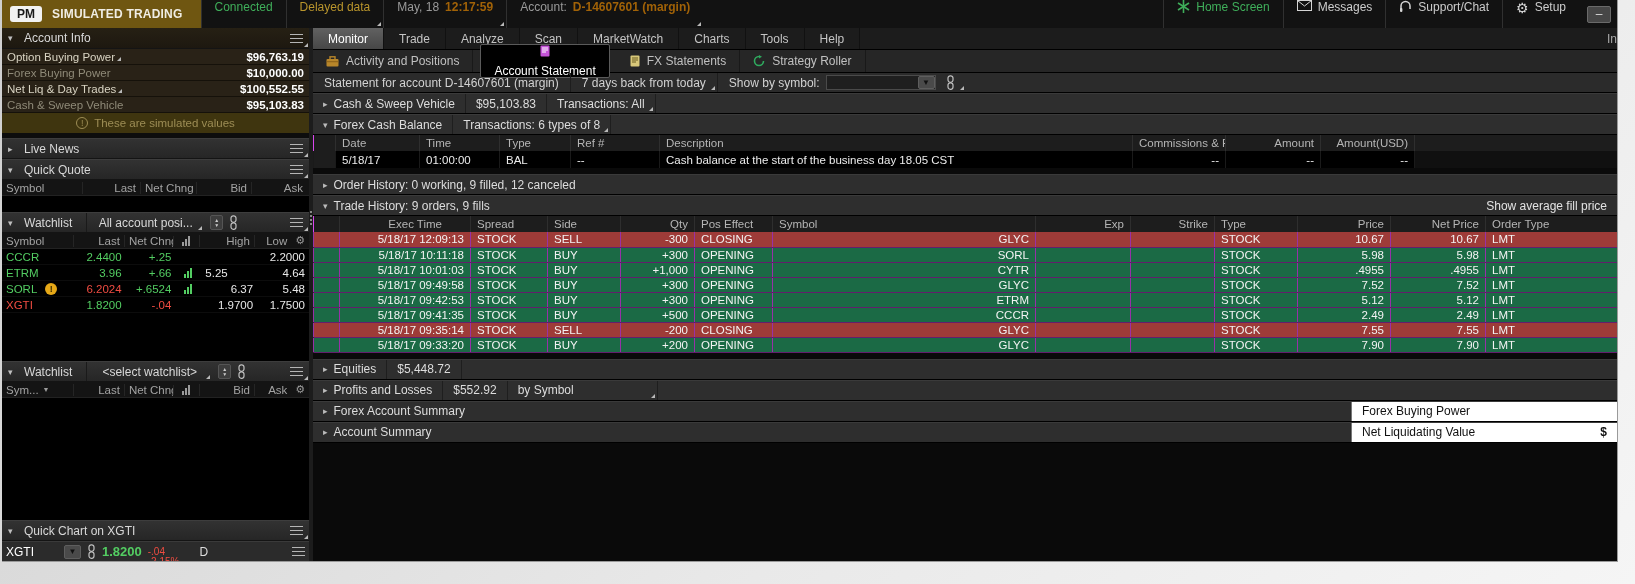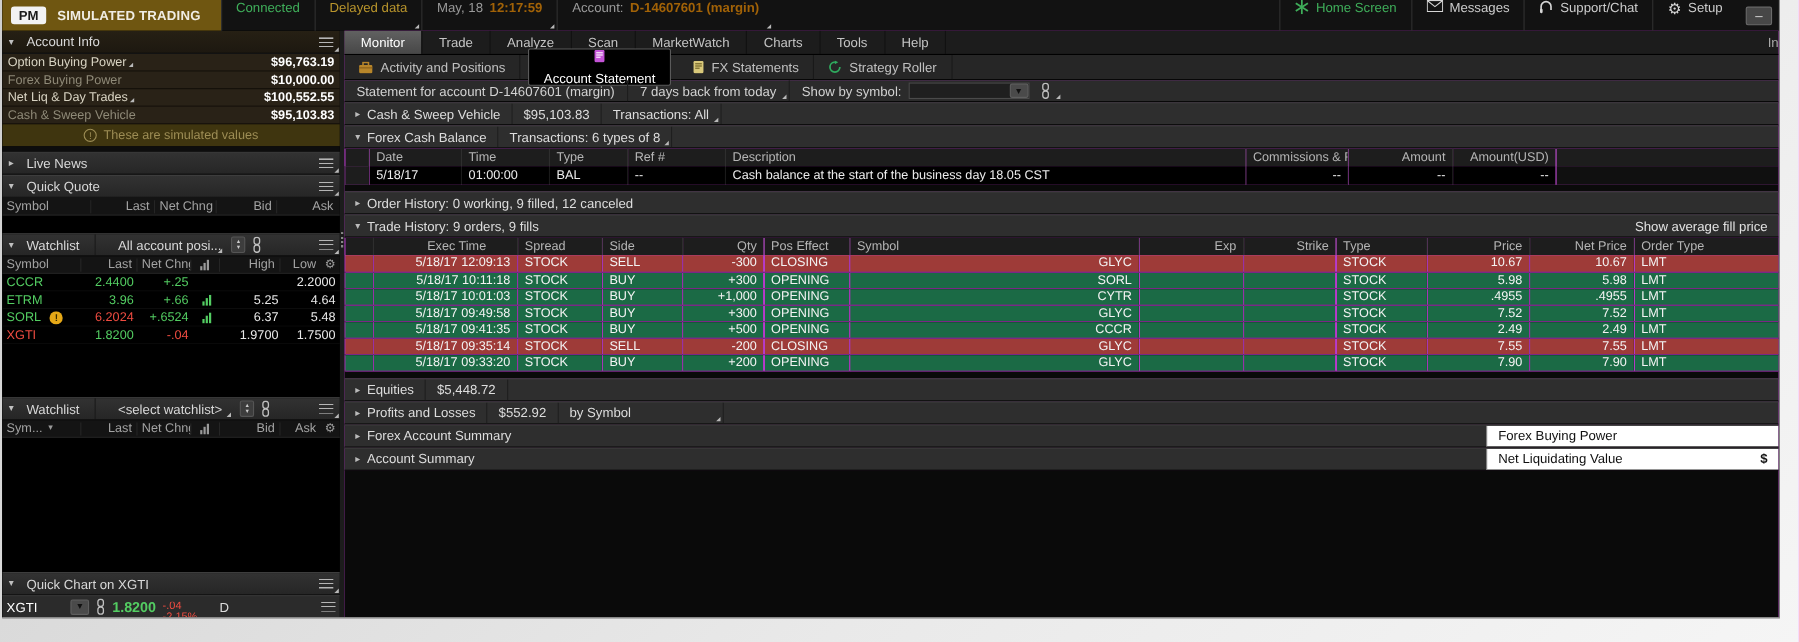--- a/index.html
+++ b/index.html
@@ -35,21 +35,21 @@
   .main { flex:1; min-width:0; background:#d946ef; display:flex; flex-direction:column; overflow:hidden; }
 
   
   .sec-h { height:21px; flex:0 0 auto; display:flex; align-items:center; gap:6px; padding:0 6px;
            background:linear-gradient(#323232,#262626); border-top:1px solid #3d3d3d; border-bottom:1px solid #141414;
            color:#d8d8d8; font-size:12px; position:relative; }
   .sec-h .chev { color:#c0c0c0; font-size:9px; width:10px; }
   .menu-icon { width:13px; height:9px; margin-left:auto;
                background:repeating-linear-gradient(#b5b5b5 0 1px, transparent 1px 4px); }
   .sec-h.corner::after { right:1px; bottom:1px; }
-  .hdr-seg { display:flex; align-items:center; gap:4px; padding:0 20px; height:100%; border-left:1px solid #1a1a1a; position:relative; }
+  .hdr-seg { display:flex; align-items:center; gap:4px; padding:0 20px; height:100%; border-left:1px solid #1a1a1a; position:relative;justify-content:center; }
   .spinner { display:flex; flex-direction:column; justify-content:center; background:#3d3d3d; border:1px solid #555;
              border-radius:2px; padding:0 3px; height:15px; line-height:1; }
   .spinner span { font-size:5px; color:#ccc; }
   .ai-row { height:16px; flex:0 0 auto; display:flex; justify-content:space-between; align-items:center;
             background:#292217; border-bottom:1px solid #15110a; padding:0 5px; font-size:11.5px; }
   .ai-row .lbl { color:#d9d4c3; display:flex; align-items:center; gap:4px; position:relative; padding-right:8px; }
   .ai-row.dim .lbl { color:#8f8a78; }
   .ai-row .val { color:#fff; font-weight:bold; }
   .notice { height:20px; flex:0 0 auto; background:#3f350f; color:#9d8d55; font-size:11.5px;
             display:flex; align-items:center; justify-content:center; gap:6px; }
@@ -286,21 +286,21 @@
         <div style="width:72px" class="g">ETRM</div>
         <div style="width:52px" class="ra g">3.96</div>
         <div style="width:50px" class="ra g">+.66</div>
         <div style="width:26px;display:flex;justify-content:center">
               <span class="bars">
                 <i></i>
                 <i></i>
                 <i></i>
               </span>
             </div>
-        <div style="width:56px;text-align:right;color:#e8e8e8">5.25</div>
+        <div style="width:56px;text-align:left;color:#e8e8e8">5.25</div>
         <div style="width:52px;text-align:right;color:#e8e8e8">4.64</div>
       </div>
       <div class="wl-row">
         <div style="width:72px;display:flex;align-items:center" class="g">
           <span>SORL</span>
           <span class="alert-icon">!</span>
         </div>
         <div style="width:52px" class="ra r">6.2024</div>
         <div style="width:50px" class="ra g">+.6524</div>
         <div style="width:26px;display:flex;justify-content:center">
@@ -641,20 +641,35 @@
                 <td class="ra">GLYC</td>
                 <td class="ra"></td>
                 <td class="ra"></td>
                 <td>STOCK</td>
                 <td class="ra">7.52</td>
                 <td class="ra">7.52</td>
                 <td>LMT</td>
         </tr>
         <tr class="tht rg">
           <td></td>
+                <td class="ra">5/18/17 09:42:53</td>
+                <td>STOCK</td>
+                <td>BUY</td>
+                <td class="ra">+300</td>
+                <td>OPENING</td>
+                <td class="ra">ETRM</td>
+                <td class="ra"></td>
+                <td class="ra"></td>
+                <td>STOCK</td>
+                <td class="ra">5.12</td>
+                <td class="ra">5.12</td>
+                <td>LMT</td>
+        </tr>
+        <tr class="tht rg">
+          <td></td>
                 <td class="ra">5/18/17 09:41:35</td>
                 <td>STOCK</td>
                 <td>BUY</td>
                 <td class="ra">+500</td>
                 <td>OPENING</td>
                 <td class="ra">CCCR</td>
                 <td class="ra"></td>
                 <td class="ra"></td>
                 <td>STOCK</td>
                 <td class="ra">2.49</td>

